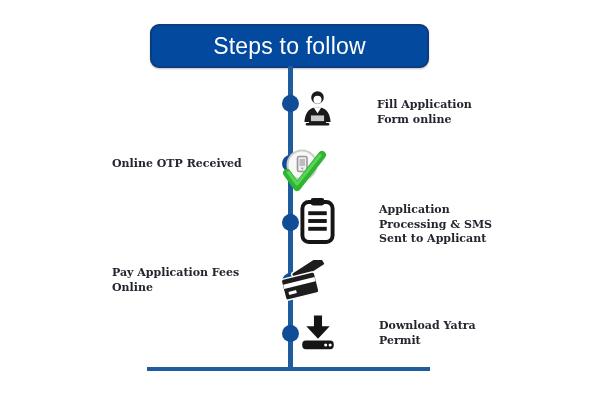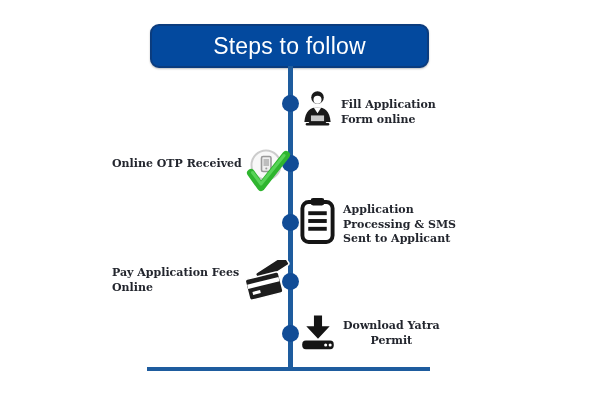--- a/index.html
+++ b/index.html
@@ -18,36 +18,36 @@
   
   .vline{position:absolute;left:288px;top:66px;width:5px;height:305px;background:#1E5C9E;}
   .hline{position:absolute;left:147px;top:367px;width:283px;height:4px;background:#1E5C9E;}
   .dot{position:absolute;width:17px;height:17px;border-radius:50%;background:#114C96;}
   .d1{left:282px;top:95px;}
   .d2{left:282px;top:155px;}
   .d3{left:282px;top:214px;}
   .d4{left:282px;top:273px;}
   .d5{left:282px;top:325px;}
   
-  .step{position:absolute;display:flex;align-items:flex-start;}
+  .step{position:absolute;display:flex;align-items:flex-start;gap:36px;}
   .label{
     font-family:"DejaVu Serif","Liberation Serif",serif;font-weight:bold;
     font-size:11px;line-height:14.5px;color:#23262E;white-space:pre-line;
   }
   .s1{left:300px;top:89px;}
   .s1 .icon{margin-right:6px;}
   .s1 .label{margin-top:9px;}
   .s2{left:112px;top:146px;}
   .s2 .label{margin-top:11px;margin-right:3px;}
   .s3{left:299px;top:196px;}
   .s3 .icon{margin-right:7px;}
   .s3 .label{margin-top:7px;}
   .s4{left:112px;top:260px;}
   .s4 .label{margin-top:6px;margin-right:5px;width:128px;}
-  .s5{left:300px;top:313px;text-align:center;}
+  .s5{left:300px;top:313px;}
   .s5 .icon{margin-right:7px;}
   .s5 .label{margin-top:6px;}
   .icon{display:inline-block;line-height:0;}
 </style>
 </head>
 <body>
 
 <div class="canvas">
 
   <div class="header">

